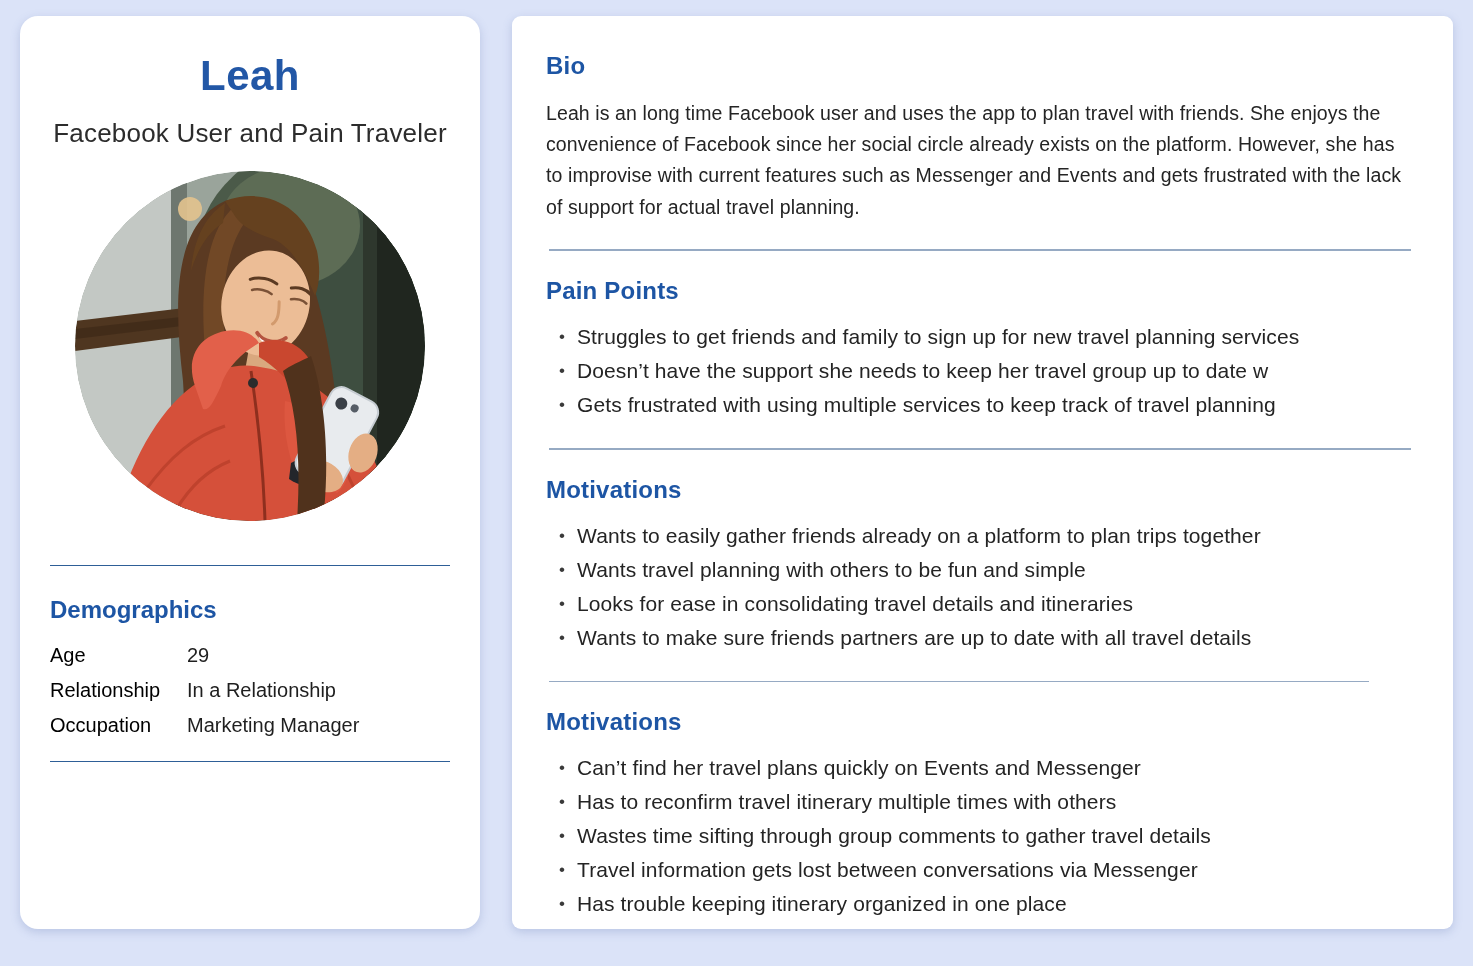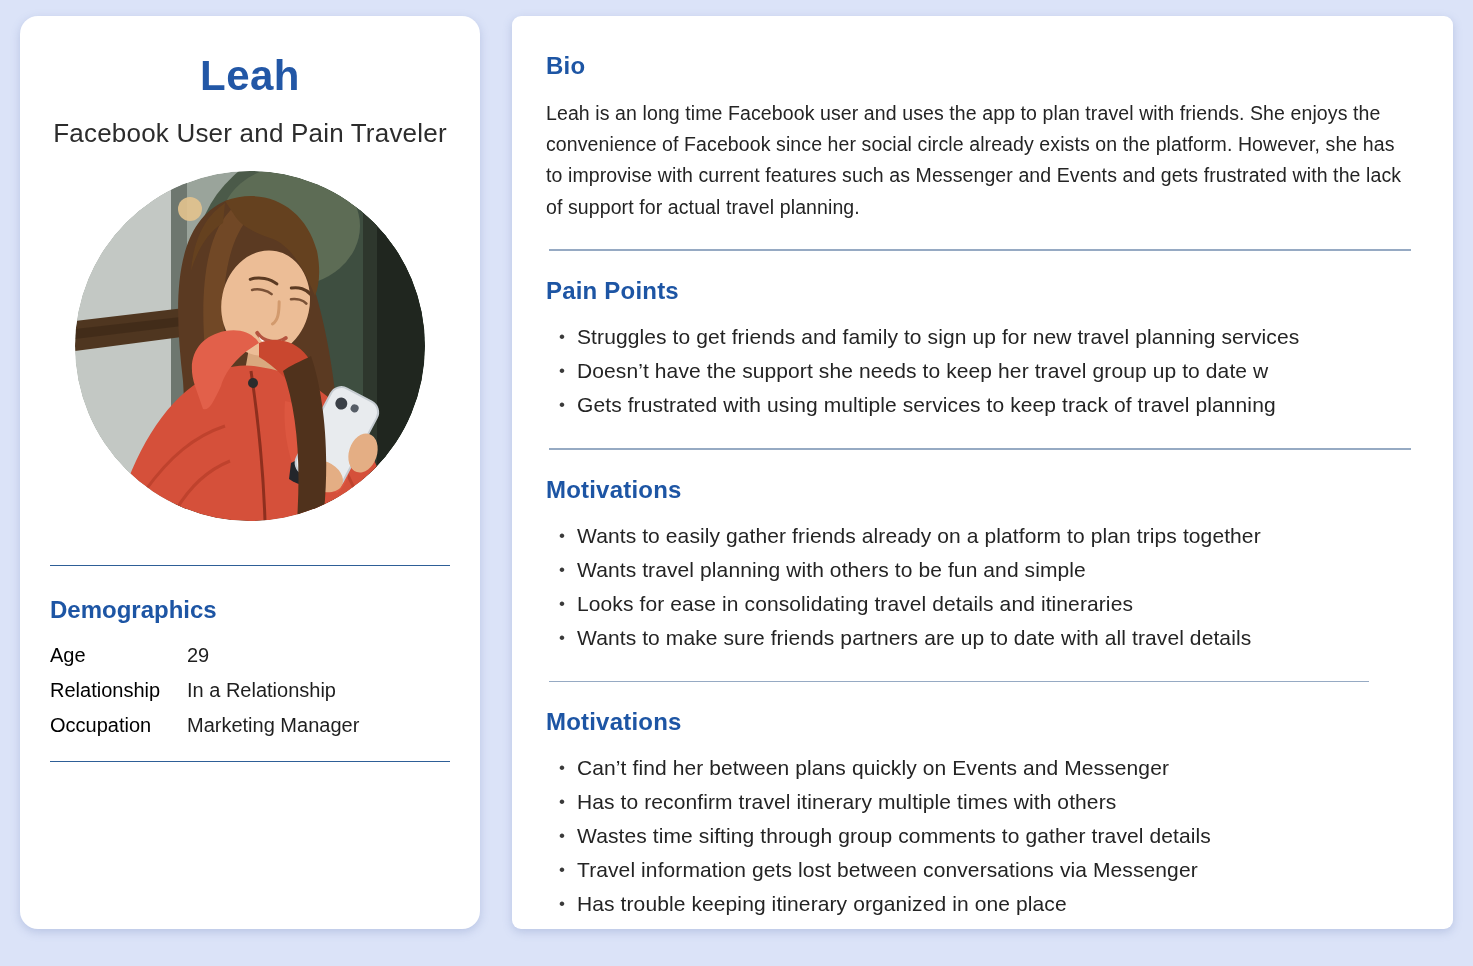--- a/index.html
+++ b/index.html
@@ -269,21 +269,21 @@
         <li>Wants travel planning with others to be fun and simple</li>
         <li>Looks for ease in consolidating travel details and itineraries</li>
         <li>Wants to make sure friends partners are up to date with all travel details</li>
       </ul>
       <hr class="divider-steel thin">
     </div>
 
     <div class="section">
       <div class="section-heading">Motivations</div>
       <ul class="bullet-list">
-        <li>Can’t find her between plans quickly on Events and Messenger</li>
+        <li>Can’t find her travel plans quickly on Events and Messenger</li>
         <li>Has to reconfirm travel itinerary multiple times with others</li>
         <li>Wastes time sifting through group comments to gather travel details</li>
         <li>Travel information gets lost between conversations via Messenger</li>
         <li>Has trouble keeping itinerary organized in one place</li>
       </ul>
     </div>
 
   </div>
 </div>
 

